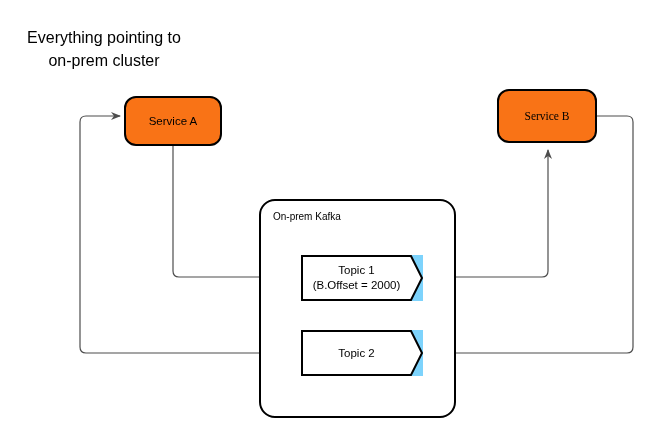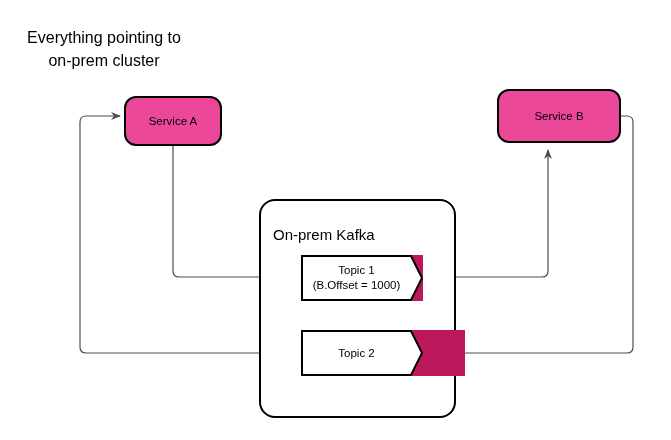--- a/index.html
+++ b/index.html
@@ -28,43 +28,42 @@
     width: 671px;
     height: 440px;
   }
   .node {
     position: absolute;
     box-sizing: border-box;
     display: flex;
     align-items: center;
     justify-content: center;
     text-align: center;
-    background: #ec4899;
+    background: #f97316;
     line-height: 1.25;
   }
   .service-box {
     border: 2px solid #000000;
     border-radius: 12px;
     font-size: 11.5px;
   }
   .container-box {
     border: 2px solid #000000;
     border-radius: 16px;
     background: #ffffff;
     display: block;
   }
   .container-label {
     position: absolute;
-    font-size: 15px;
+    font-size: 10px;
     white-space: nowrap;
-    margin-top: 15px;
   }
   .topic-shape {
     position: absolute;
-    background: #be185d;
+    background: #7dd3fc;
   }
   .topic-shape svg {
     position: absolute;
     left: 0;
     top: 0;
     display: block;
   }
   .topic-text {
     position: absolute;
     left: 0;
@@ -112,35 +111,35 @@
   </svg>
 
   <div class="node container-box" style="left:259px; top:199px; width:197px; height:219px;">
     <div class="container-label" style="left:12px; top:10px;">On-prem Kafka</div>
   </div>
 
   <div class="node service-box" style="left:124px; top:96px; width:98px; height:50px;">
     <span>Service A</span>
   </div>
 
-  <div class="node service-box" style="left:497px; top:89px; width:124px; height:54px;">
+  <div class="node service-box" style="left:497px; top:89px; width:100px; height:54px;font-family:Liberation Serif, serif;">
     <span>Service B</span>
   </div>
 
   <div class="topic-shape" style="left:301px; top:255px; width:122px; height:46px;">
     <svg width="122" height="46" viewBox="0 0 122 46">
       <path d="M1,1 L110,1 L121,23 L110,45 L1,45 Z" fill="#ffffff" stroke="#000000" stroke-width="2"></path>
     </svg>
     <div class="topic-text">
       <span>Topic 1</span>
-      <span>(B.Offset = 1000)</span>
+      <span>(B.Offset = 2000)</span>
     </div>
   </div>
 
-  <div class="topic-shape" style="left:301px; top:330px; width:122px; height:46px;padding-left:42px;">
+  <div class="topic-shape" style="left:301px; top:330px; width:122px; height:46px;">
     <svg width="122" height="46" viewBox="0 0 122 46">
       <path d="M1,1 L110,1 L121,23 L110,45 L1,45 Z" fill="#ffffff" stroke="#000000" stroke-width="2"></path>
     </svg>
     <div class="topic-text">
       <span>Topic 2</span>
     </div>
   </div>
 
 </div>
 

